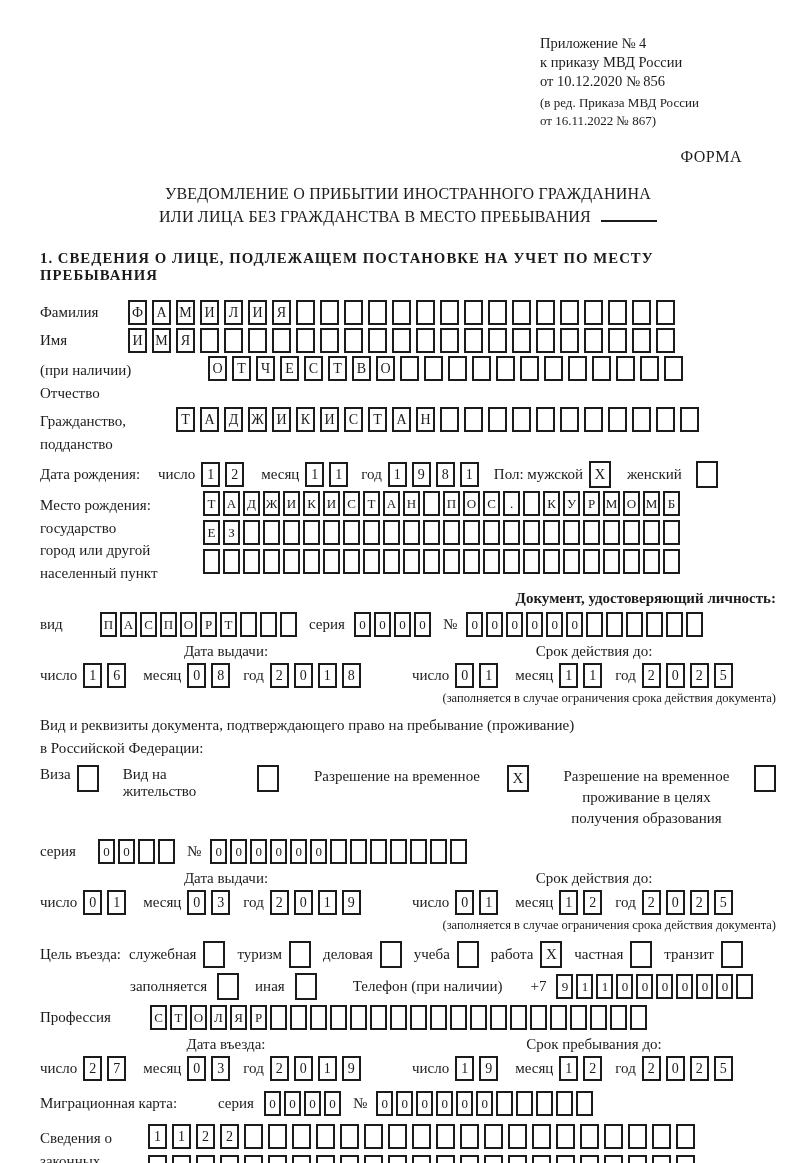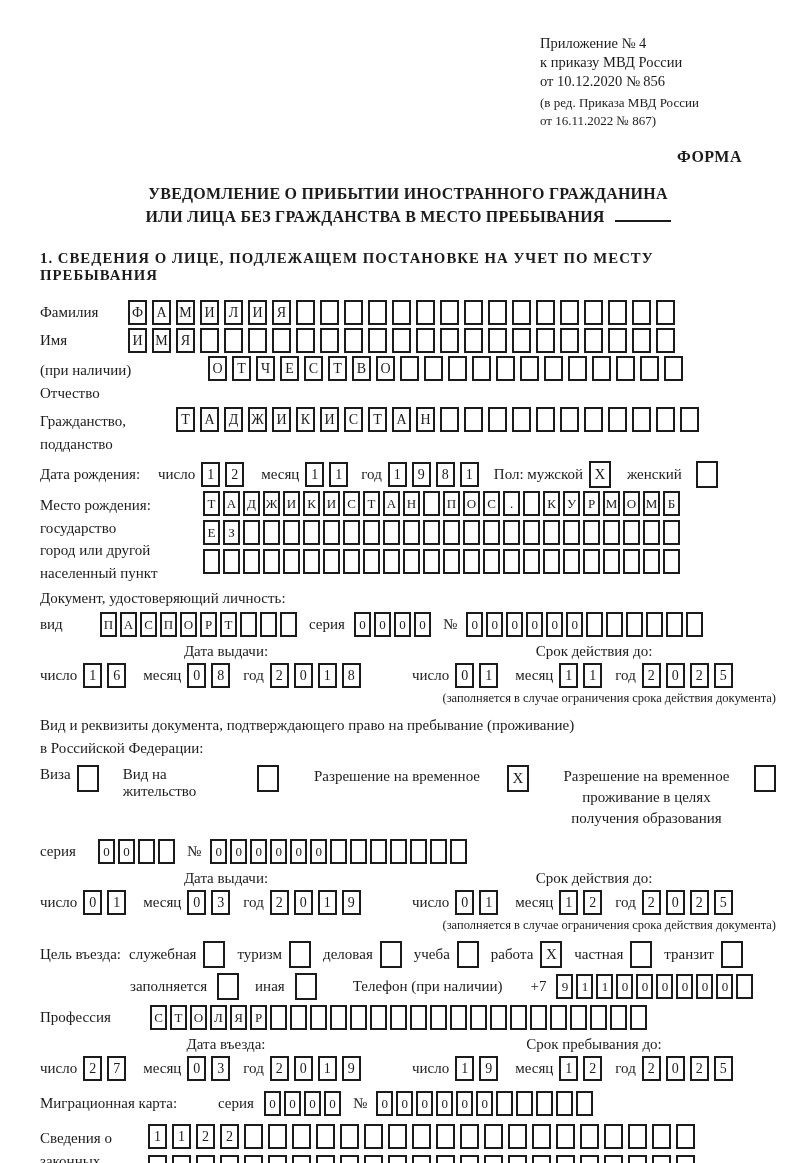--- a/index.html
+++ b/index.html
@@ -3,23 +3,23 @@
 <meta charset="utf-8">
 <style>
   *{box-sizing:border-box;margin:0;padding:0}
   html,body{width:800px;background:#ffffff}
   body{height:1163px;overflow:hidden;color:#1b1b1b;
        font-family:"Liberation Serif","DejaVu Serif",serif;font-size:15px}
   .page{padding:34px 24px 12px 40px;height:100%}
 
   .annex{margin-left:500px;font-size:14.5px;line-height:19px}
   .annex .small{font-size:13px;line-height:18px;margin-top:3px}
-  .forma{text-align:right;padding-right:34px;font-weight:bold;font-size:16px;margin-top:18px;letter-spacing:.5px}
-
-  .title{text-align:center;font-weight:bold;font-size:16px;line-height:23px;margin-top:16px;letter-spacing:.2px}
+  .forma{text-align:right;padding-right:34px;font-weight:normal;font-size:16px;margin-top:18px;letter-spacing:.5px}
+
+  .title{text-align:center;font-weight:normal;font-size:16px;line-height:23px;margin-top:16px;letter-spacing:.2px}
   .blank{display:inline-block;width:56px;height:13px;border-bottom:2px solid #1b1b1b;margin-left:10px}
 
   .sec-head{font-weight:bold;font-size:14.8px;letter-spacing:1px;margin-top:22px;margin-bottom:16px}
 
   .frow{display:flex;align-items:center;margin-bottom:3px}
   .frow.top{align-items:flex-start}
   .lbl{flex:none}
   .lbl-block{flex:none;line-height:22.5px;padding-top:3px}
   .lw1{width:88px}.lw2{width:168px}.lw3{width:136px}.lw4{width:163px}
   .lw5{width:60px}.lw6{width:110px}.lw7{width:108px}.lw8{width:178px}
@@ -29,21 +29,21 @@
         width:19px;height:25px;border:2px solid #1b1b1b;margin-right:5px;
         font-size:14px;line-height:1}
   .cells-sm .cell{width:17px;margin-right:3px;font-size:13px}
   .cellcol>.cells{margin-bottom:4px}
   .cellcol-lg>.cells{margin-bottom:6px}
 
   .checkbox{display:inline-flex;align-items:center;justify-content:center;flex:none;
             width:22px;height:27px;border:2px solid #1b1b1b;font-size:15px}
 
   .inl-lbl{margin:0 9px}
-  .center-bold{text-align:left;font-weight:normal;margin:6px 0 5px}
+  .center-bold{text-align:right;font-weight:bold;margin:6px 0 5px}
 
   .daterow{display:flex;margin-top:5px}
   .dcol1{width:372px;flex:none}
   .dcol2{flex:1}
   .dcap{text-align:center;margin-bottom:3px;line-height:18px}
   .dline{display:flex;align-items:center}
   .dlbl{margin-right:6px}
   .dlbl.m{margin-left:12px}
   .dlbl.y{margin-left:8px}
   .note{text-align:right;font-size:12.5px;line-height:15px;margin:3px 0 8px}

